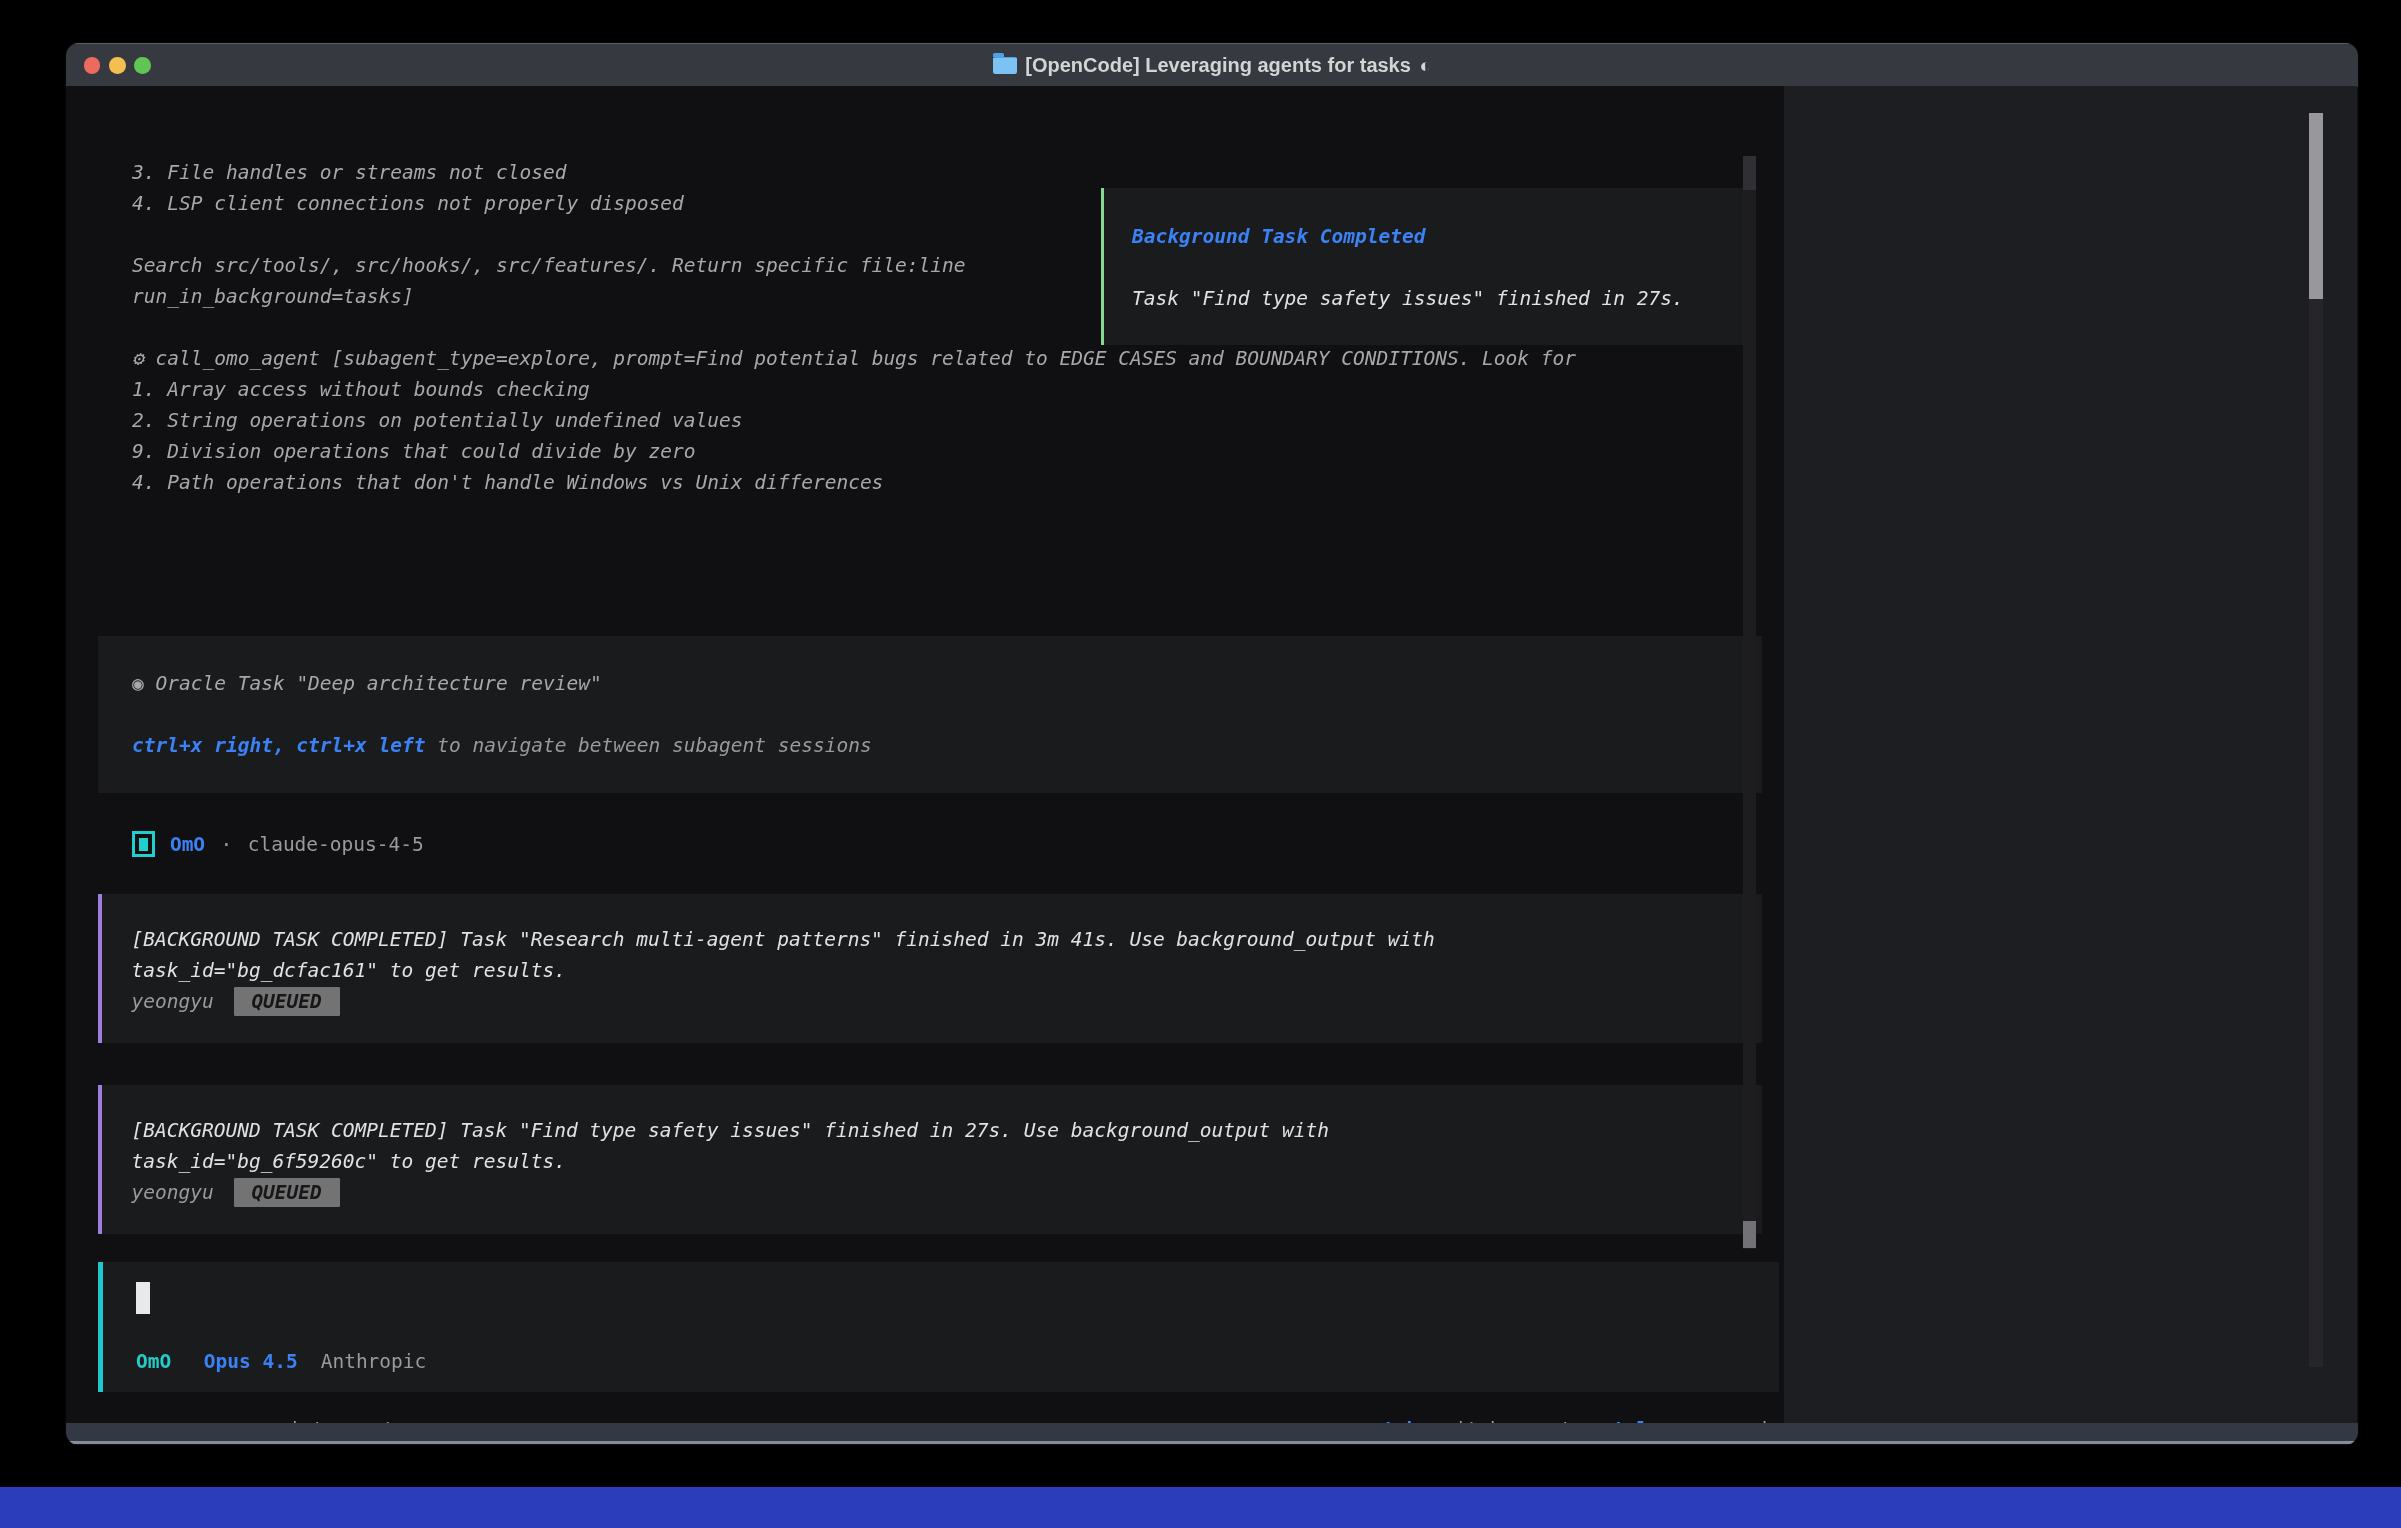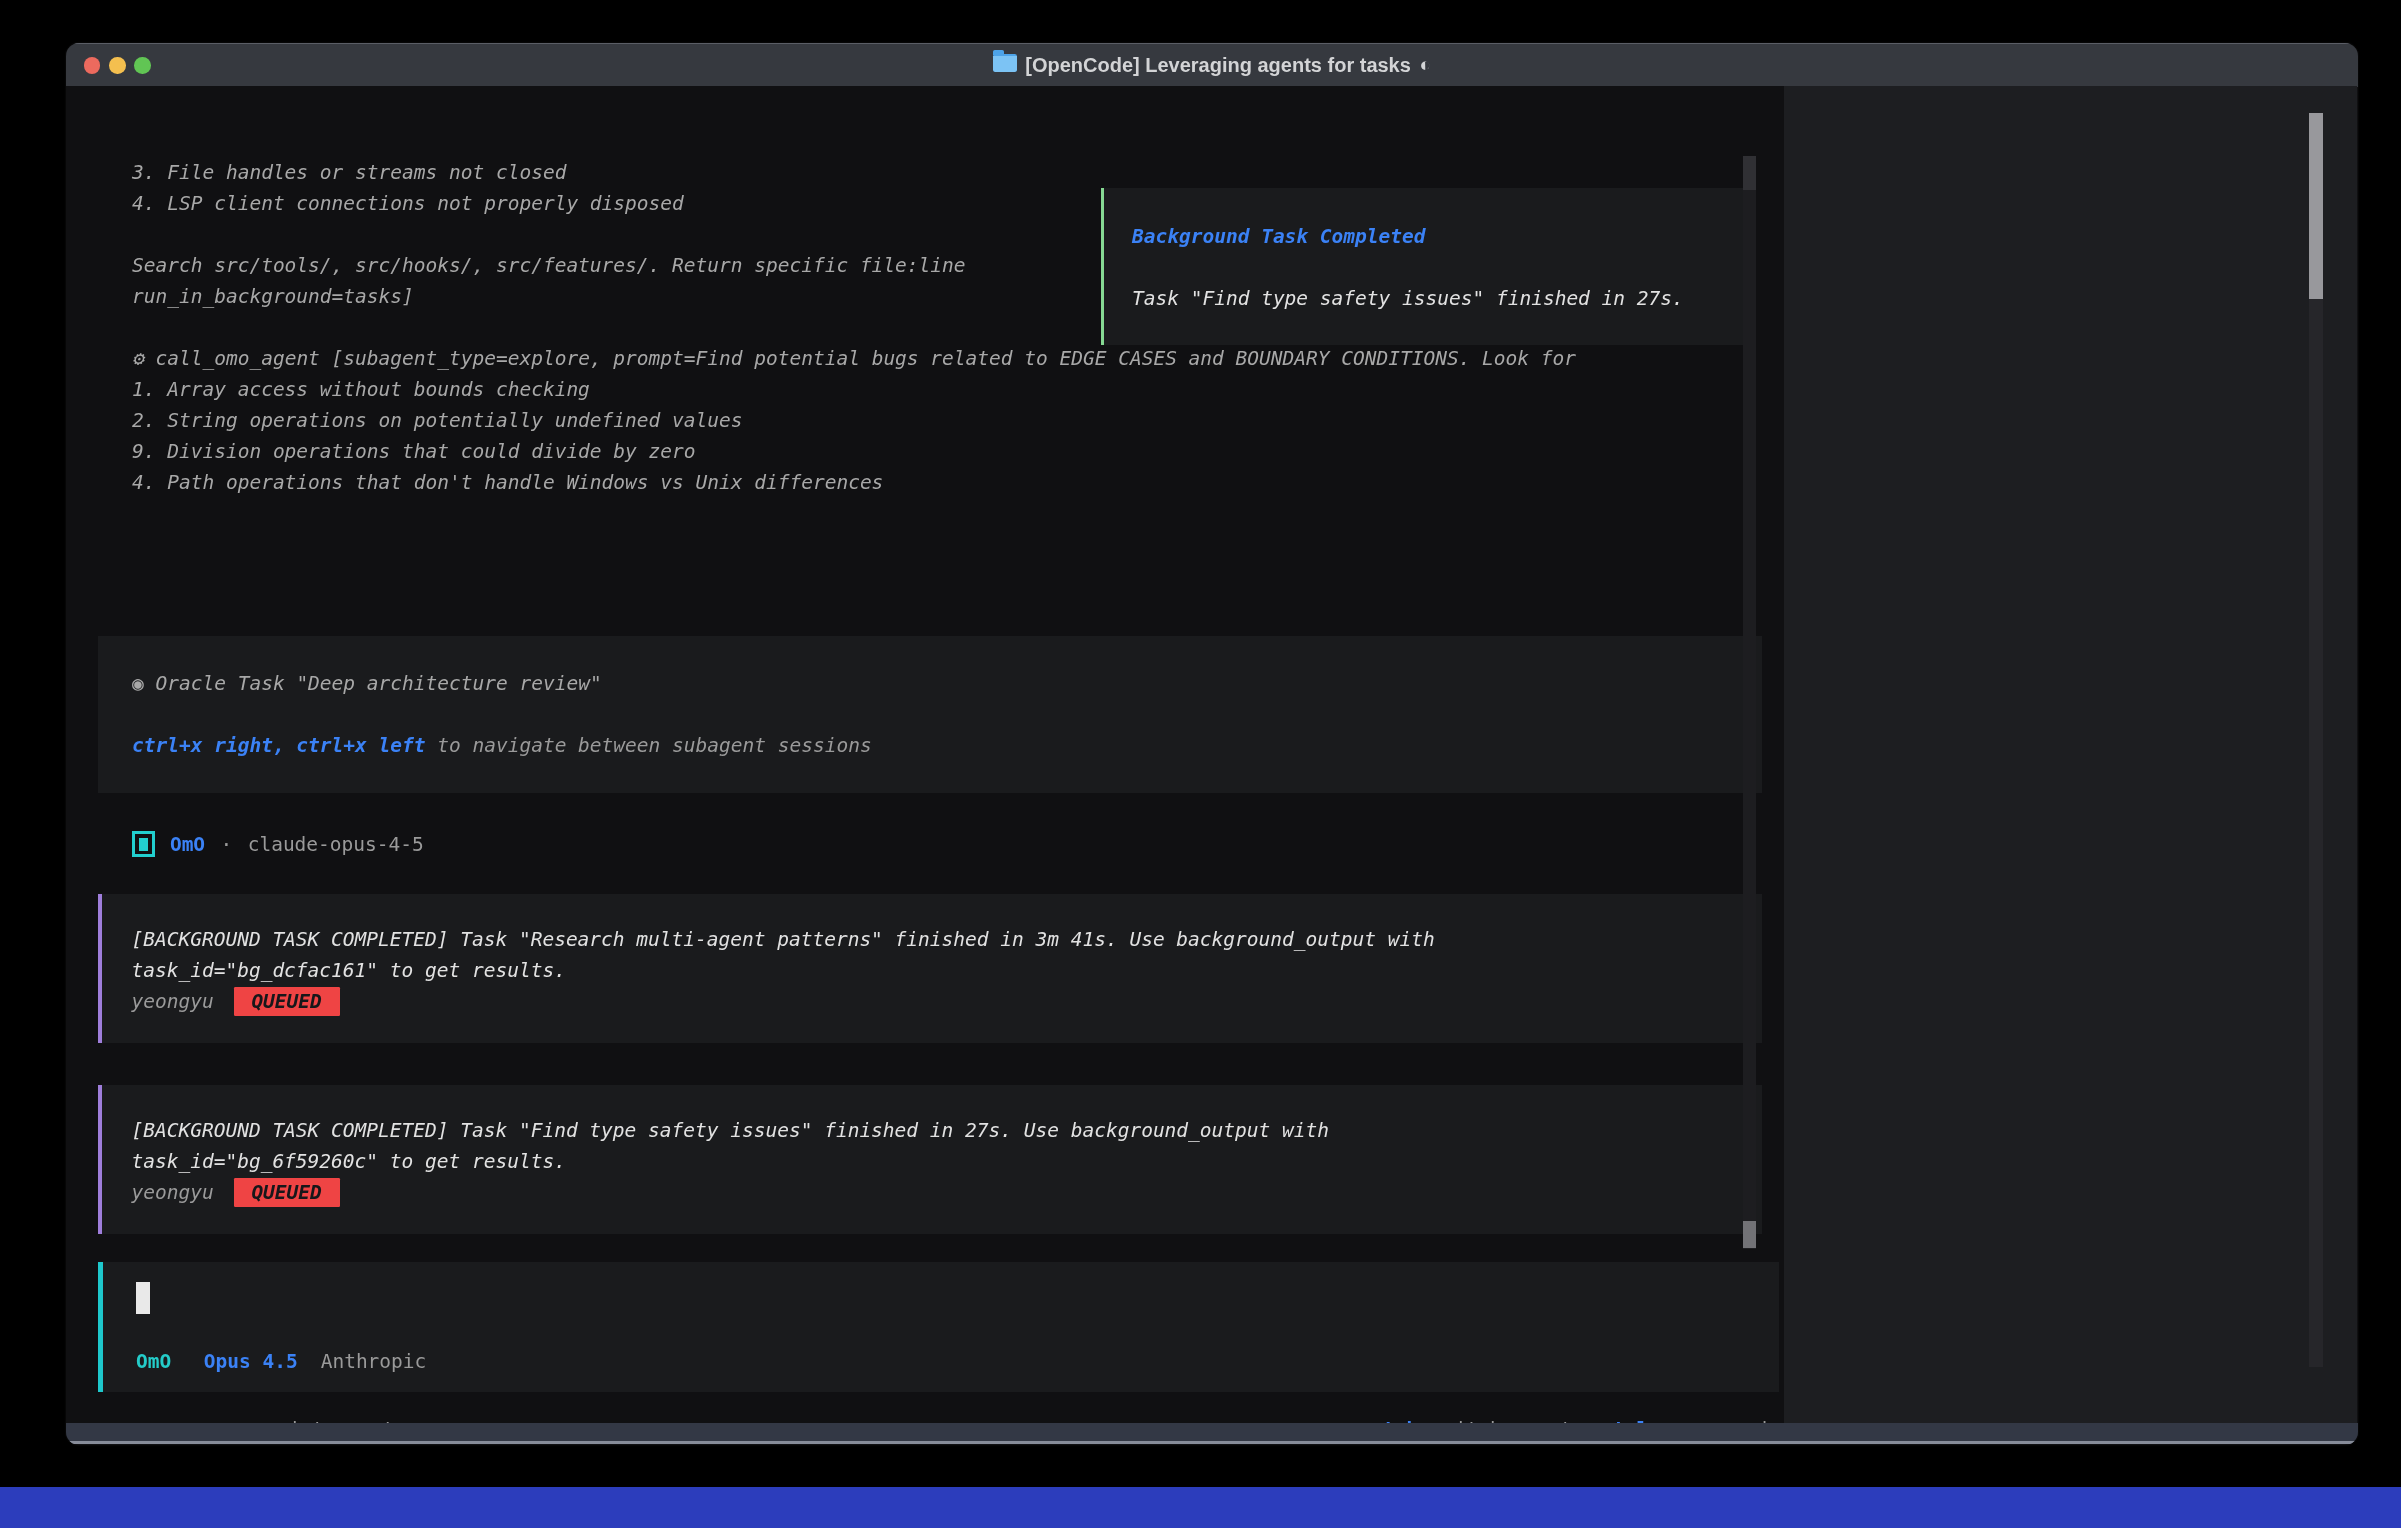--- a/index.html
+++ b/index.html
@@ -7,21 +7,21 @@
        font-family:"DejaVu Sans Mono",monospace;}
   .screen{position:absolute;inset:0;}
   .blue-band{position:absolute;left:0;bottom:0;width:2401px;height:41px;background:#2c3dbc;}
   .window{position:absolute;left:66px;top:43px;width:2292px;height:1402px;background:#101012;
           border-radius:13px;overflow:hidden;box-shadow:0 0 0 1.2px #060606;}
   .titlebar{position:absolute;left:0;top:0;width:100%;height:43px;background:#36393f;
             border-top:1.2px solid #5b5e66;display:flex;align-items:center;justify-content:center;}
   .traffic{position:absolute;left:17.7px;top:0;height:43px;display:flex;align-items:center;gap:8.9px;}
   .tl{width:16.5px;height:16.5px;border-radius:50%;}
   .tl.red{background:#ec6a5e;} .tl.yellow{background:#f4bf4f;} .tl.green{background:#61c554;}
-  .title-wrap{display:flex;align-items:flex-start;gap:8.3px;font-family:"Liberation Sans",sans-serif;
+  .title-wrap{display:flex;align-items:center;gap:8.3px;font-family:"Liberation Sans",sans-serif;
               font-weight:700;font-size:20px;color:#d3d4d6;}
   .folder-ico{width:23.6px;height:17.7px;background:#4da3e8;border-radius:2.4px;position:relative;display:inline-block;}
   .folder-ico:before{content:"";position:absolute;left:0;top:-4.1px;width:10.6px;height:4.7px;background:#4da3e8;
                      border-radius:1.8px 1.8px 0 0;}
   .folder-ico:after{content:"";position:absolute;left:0;top:1.8px;right:0;bottom:0;background:#7cc3f4;border-radius:0 0 2.4px 2.4px;}
   .half-circle{font-size:19px;color:#d3d4d6;}
   .content{position:absolute;left:0;top:43px;width:1718px;height:1337px;background:#101012;}
   .sidebar{position:absolute;left:1718px;top:43px;width:573px;height:1337px;background:#1d1e21;}
   .footer{position:absolute;left:0;top:1380px;width:100%;height:17.7px;background:#333845;border-bottom:3.5px solid #878c99;}
   .mono{font-size:19.5px;line-height:31px;}
@@ -32,21 +32,21 @@
   .tline{height:31px;white-space:pre;font-style:italic;}
   .box{background:#1a1b1d;position:absolute;}
   .notif{left:1035px;top:102px;width:653px;height:157px;border-left:3.5px solid #86d993;border-right:3.5px solid #86d993;
          padding:33px 0 0 28px;box-sizing:border-box;}
   .oracle{left:32px;top:550px;width:1664px;height:157px;padding:32px 0 0 34px;box-sizing:border-box;}
   .agent-header{left:66px;top:742px;height:32px;display:flex;align-items:center;}
   .agent-ico{width:22.5px;height:26px;border:3px solid #22cfcf;box-sizing:border-box;display:flex;align-items:center;justify-content:center;}
   .agent-ico i{display:block;width:9.5px;height:13px;background:#22cfcf;}
   .taskbox{left:32px;width:1664px;height:149px;border-left:4.7px solid #9f7edb;padding:29.5px 0 0 29.5px;box-sizing:border-box;}
   .task1{top:808px;} .task2{top:999px;}
-  .badge{display:inline-block;background:#ef4444;color:#17171a;font-weight:700;padding:0 17.7px;border-radius:1.2px;
+  .badge{display:inline-block;background:#737373;color:#17171a;font-weight:700;padding:0 17.7px;border-radius:1.2px;
          height:29.5px;line-height:29.5px;margin-left:20px;}
   .inputbox{left:32px;top:1176px;width:1681px;height:130px;border-left:5.3px solid #1ec8cc;background:#1a1b1d;box-sizing:border-box;}
   .cursor{position:absolute;left:33px;top:19.5px;width:13.6px;height:32.5px;background:#e9e9e9;}
   .model-line{position:absolute;left:33px;top:84px;height:31px;display:flex;align-items:center;}
   .statusbar{left:32px;top:1328px;width:1681px;height:31px;display:flex;align-items:center;}
   .spinner{display:flex;align-items:center;gap:8.9px;margin-left:13px;}
   .spinner i{display:block;width:3.5px;height:8.9px;background:#3fbfb4;}
   .spinner i:nth-child(odd){opacity:.55;}
   .sb-right{margin-left:auto;display:flex;align-items:center;}
   .scroll-track-main{left:1677px;top:70px;width:13px;height:1093px;background:#1d1d20;}

